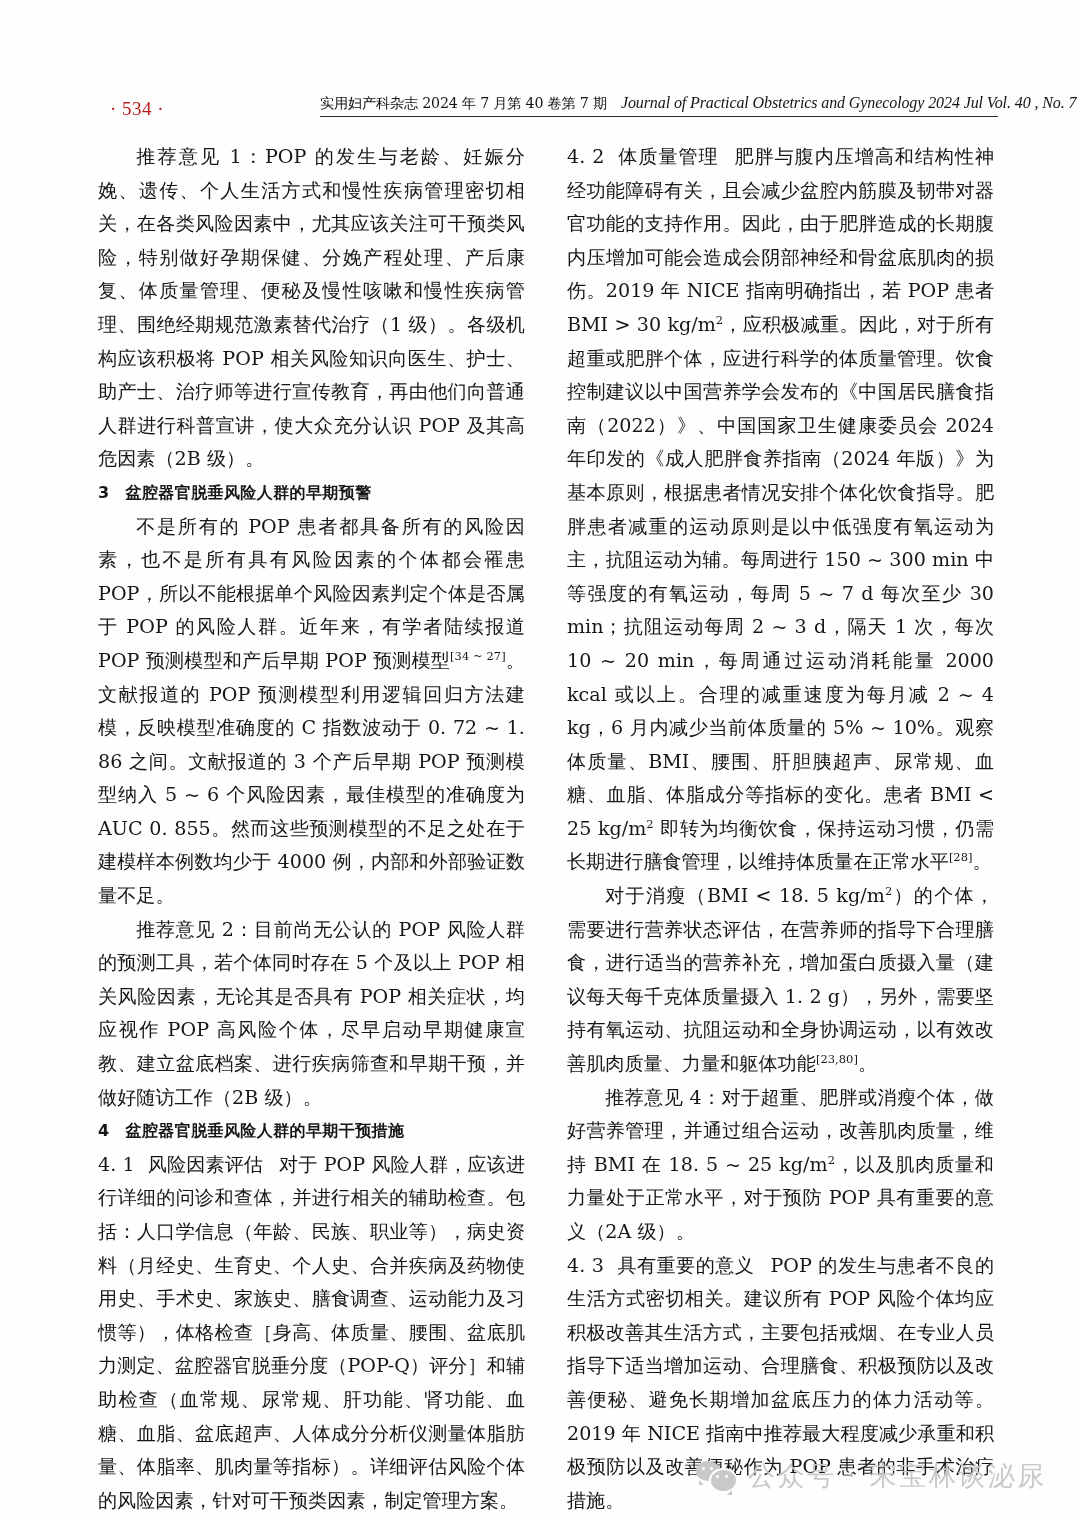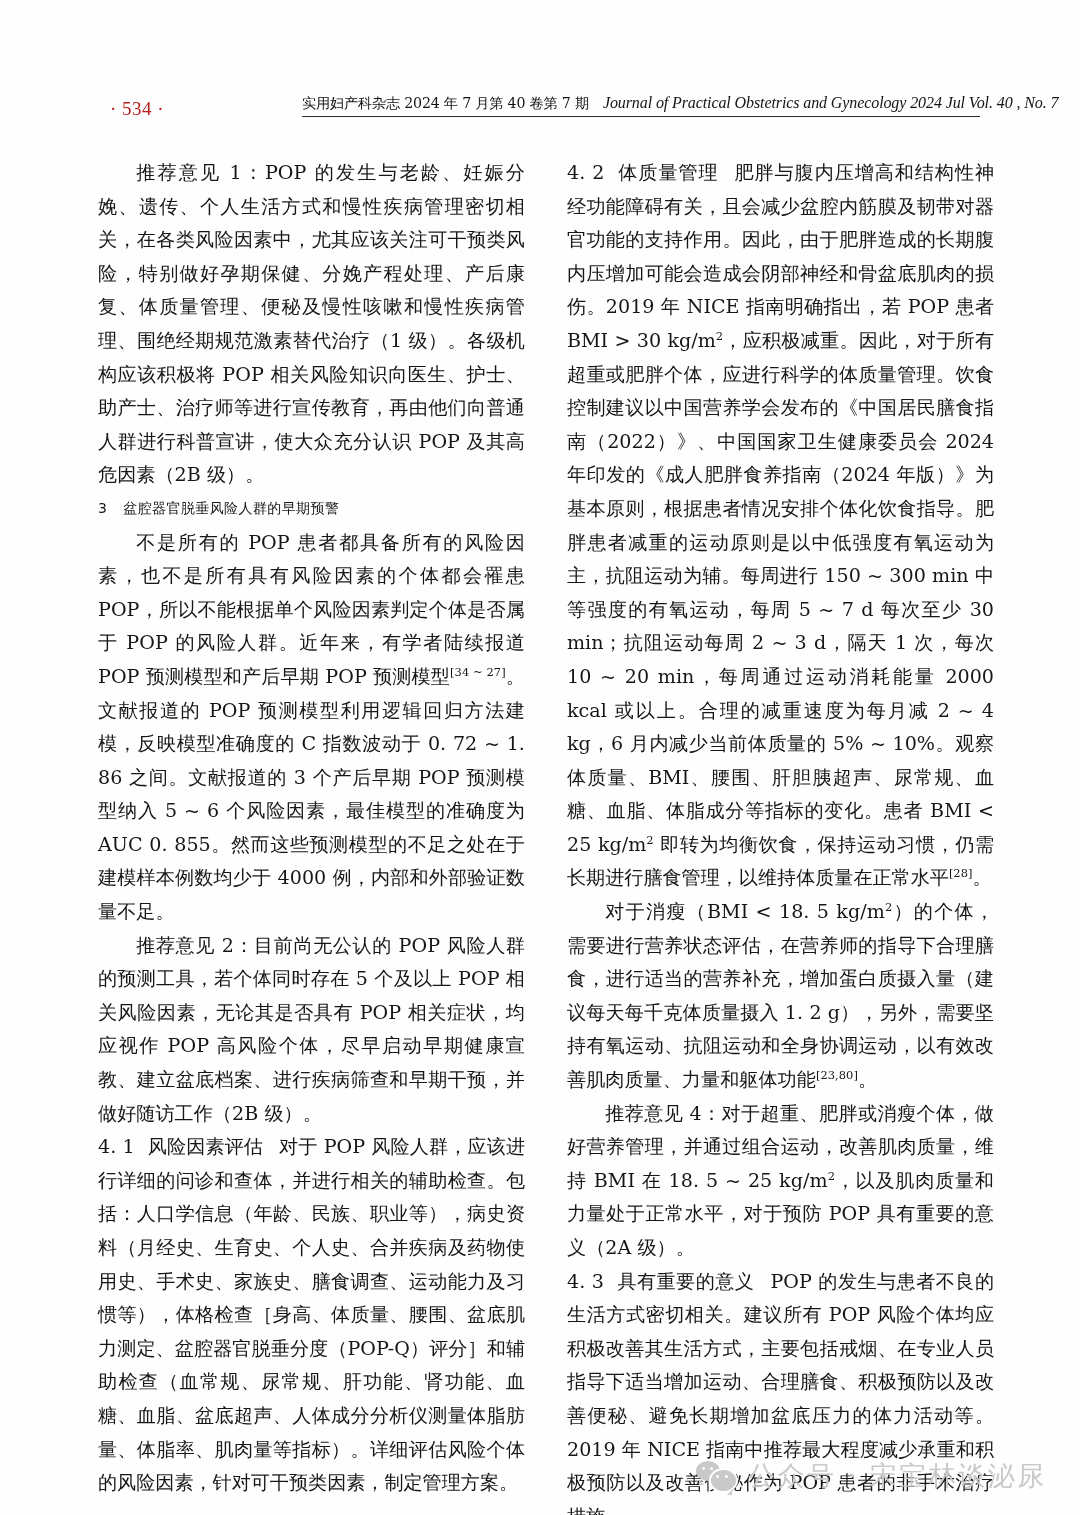--- a/index.html
+++ b/index.html
@@ -35,21 +35,21 @@
     position: absolute;
     left: 12px;
     top: 6px;
     font-size: 19px;
     letter-spacing: 0.5px;
     color: #b91c1c;
     white-space: nowrap;
   }
   #head-line {
     position: absolute;
-    left: 204px;
+    left: 222px;
     top: 0px;
     width: 678px;
   }
   #head-texts {
     display: flex;
     align-items: baseline;
     justify-content: flex-start;
     white-space: nowrap;
     font-size: 14.5px;
     line-height: 21px;
@@ -74,45 +74,44 @@
 
   
   #columns {
     position: absolute;
     left: 98px;
     top: 140px;
     width: 900px;
     height: 1290px;
     display: flex;
     gap: 42px;
-    margin-top: 16px;
   }
   .col {
     width: 427px;
     position: relative;
   }
 
   .para {
     font-size: 19.1px;
     line-height: 33.6px;
     text-align: justify;
     text-justify: inter-ideograph;
     margin: 0;
     letter-spacing: 0.05px;
     font-family: "DejaVu Serif", "Liberation Serif", serif;
     word-break: break-word;
   }
   .para.indent {
     text-indent: 2em;
   }
   .heading {
-    font-size: 14px;
+    font-size: 16px;
     line-height: 33.6px;
     margin: 0;
-    font-weight: normal;
+    font-weight: bold;
     font-family: "DejaVu Sans", "Liberation Sans", sans-serif;
     letter-spacing: 0.4px;
   }
   .heading .hnum {
     margin-right: 16px;
   }
   .subhead-inline {
     font-size: 19.1px;
     line-height: 33.6px;
     margin: 0;
@@ -226,20 +225,23 @@
 
       <h2 class="heading">
         <span class="hnum">3</span><span>盆腔器官脱垂风险人群的早期预警</span>
       </h2>
 
       <p class="para indent"><span>不是所有的 POP 患者都具备所有的风险因素，也不是所有具有风险因素的个体都会罹患 POP，所以不能根据单个风险因素判定个体是否属于 POP 的风险人群。近年来，有学者陆续报道 POP 预测模型和产后早期 POP 预测模型</span><sup>[34 ~ 27]</sup><span>。文献报道的 POP 预测模型利用逻辑回归方法建模，反映模型准确度的 C 指数波动于 0. 72 ~ 1. 86 之间。文献报道的 3 个产后早期 POP 预测模型纳入 5 ~ 6 个风险因素，最佳模型的准确度为 AUC 0. 855。然而这些预测模型的不足之处在于建模样本例数均少于 4000 例，内部和外部验证数量不足。</span></p>
 
 
       <p class="para indent">推荐意见 2：目前尚无公认的 POP 风险人群的预测工具，若个体同时存在 5 个及以上 POP 相关风险因素，无论其是否具有 POP 相关症状，均应视作 POP 高风险个体，尽早启动早期健康宣教、建立盆底档案、进行疾病筛查和早期干预，并做好随访工作（2B 级）。</p>
 
+      <h2 class="heading">
+        <span class="hnum">4</span><span>盆腔器官脱垂风险人群的早期干预措施</span>
+      </h2>
 
       <p class="subhead-inline"><span class="snum">4. 1</span><span class="stitle">风险因素评估</span><span>对于 POP 风险人群，应该进行详细的问诊和查体，并进行相关的辅助检查。包括：人口学信息（年龄、民族、职业等），病史资料（月经史、生育史、个人史、合并疾病及药物使用史、手术史、家族史、膳食调查、运动能力及习惯等），体格检查［身高、体质量、腰围、盆底肌力测定、盆腔器官脱垂分度（POP-Q）评分］和辅助检查（血常规、尿常规、肝功能、肾功能、血糖、血脂、盆底超声、人体成分分析仪测量体脂肪量、体脂率、肌肉量等指标）。详细评估风险个体的风险因素，针对可干预类因素，制定管理方案。</span></p>
 
     </div>
 
     <div class="col">
 
       <p class="subhead-inline"><span class="snum">4. 2</span><span class="stitle">体质量管理</span><span>肥胖与腹内压增高和结构性神经功能障碍有关，且会减少盆腔内筋膜及韧带对器官功能的支持作用。因此，由于肥胖造成的长期腹内压增加可能会造成会阴部神经和骨盆底肌肉的损伤。2019 年 NICE 指南明确指出，若 POP 患者 BMI &gt; 30 kg/m</span><sup>2</sup><span>，应积极减重。因此，对于所有超重或肥胖个体，应进行科学的体质量管理。饮食控制建议以中国营养学会发布的《中国居民膳食指南（2022）》、中国国家卫生健康委员会 2024 年印发的《成人肥胖食养指南（2024 年版）》为基本原则，根据患者情况安排个体化饮食指导。肥胖患者减重的运动原则是以中低强度有氧运动为主，抗阻运动为辅。每周进行 150 ~ 300 min 中等强度的有氧运动，每周 5 ~ 7 d 每次至少 30 min；抗阻运动每周 2 ~ 3 d，隔天 1 次，每次 10 ~ 20 min，每周通过运动消耗能量 2000 kcal 或以上。合理的减重速度为每月减 2 ~ 4 kg，6 月内减少当前体质量的 5% ~ 10%。观察体质量、BMI、腰围、肝胆胰超声、尿常规、血糖、血脂、体脂成分等指标的变化。患者 BMI &lt; 25 kg/m</span><sup>2</sup><span> 即转为均衡饮食，保持运动习惯，仍需长期进行膳食管理，以维持体质量在正常水平</span><sup>[28]</sup><span>。</span></p>
 
       <p class="para indent"><span>对于消瘦（BMI &lt; 18. 5 kg/m</span><sup>2</sup><span>）的个体，需要进行营养状态评估，在营养师的指导下合理膳食，进行适当的营养补充，增加蛋白质摄入量（建议每天每千克体质量摄入 1. 2 g），另外，需要坚持有氧运动、抗阻运动和全身协调运动，以有效改善肌肉质量、力量和躯体功能</span><sup>[23,80]</sup><span>。</span></p>

